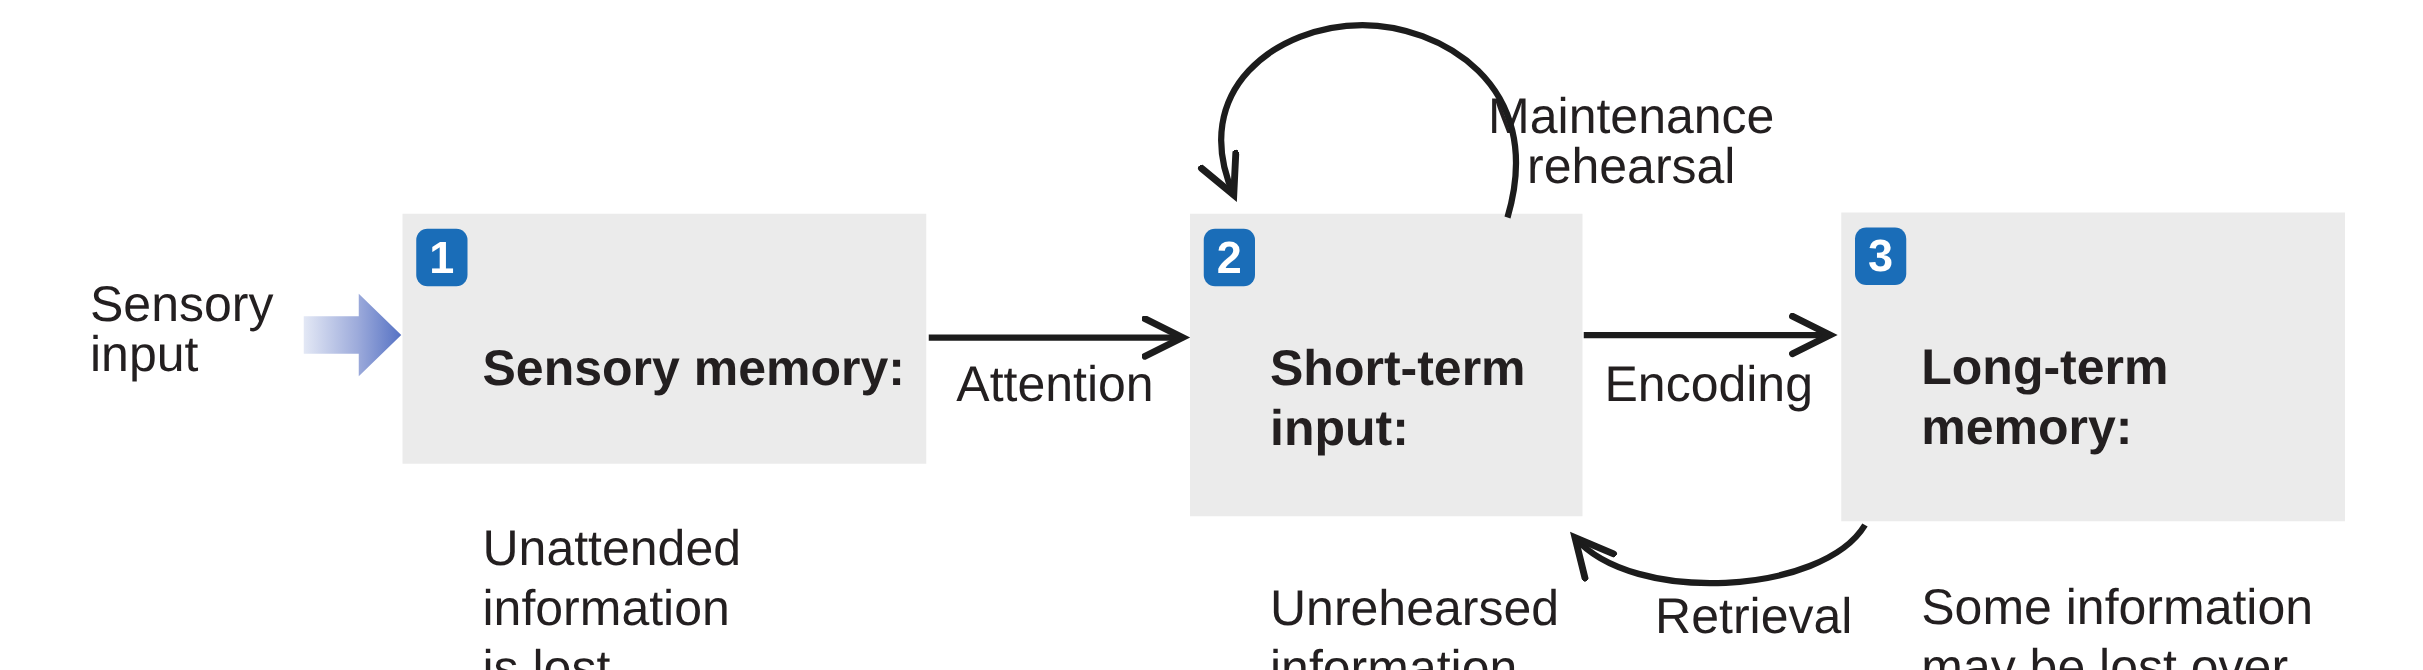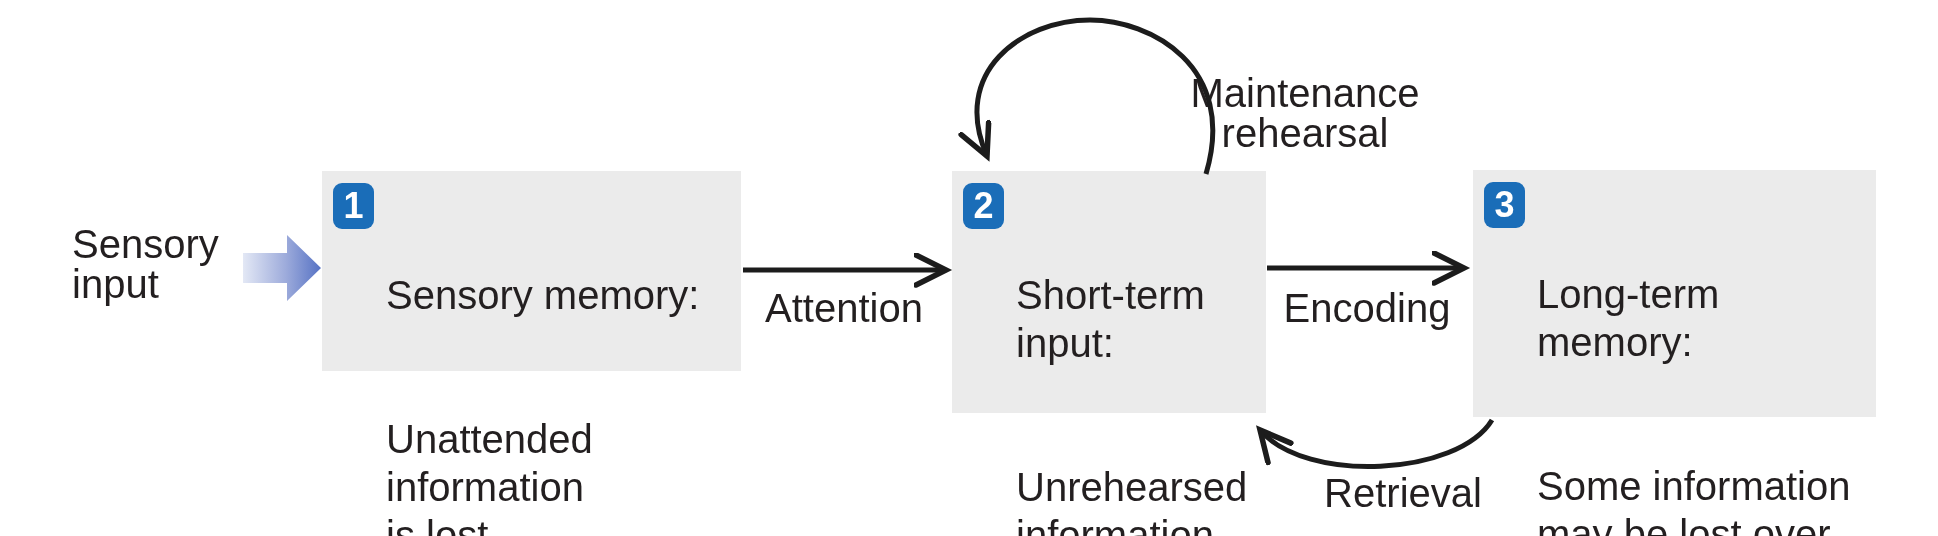--- a/index.html
+++ b/index.html
@@ -14,21 +14,21 @@
     position:absolute;background:var(--box_gray,#ebebeb);
     display:flex;align-items:flex-start;
   }
   .badge{
     flex:0 0 auto;margin:12px 0 0 11px;width:41px;height:46px;
     border-radius:9px;background:var(--badge_blue,#1a6db8);
     color:#fff;font-weight:bold;font-size:36px;
     display:flex;align-items:center;justify-content:center;
   }
   .btext{margin:4px 0 0 12px;font-size:40px;line-height:48px;white-space:pre;}
-  .btext .h{font-weight:normal;}
+  .btext .h{font-weight:bold;}
   svg.arrows{position:absolute;left:0;top:0;pointer-events:none;}
   .stroke{stroke:var(--arrow_black,#1c1c1c);fill:none;stroke-width:5;}
   #gradStop1{stop-color:var(--gradient_light,#e3e8f5);}
   #gradStop2{stop-color:var(--gradient_mid,#9dabdb);}
   #gradStop3{stop-color:var(--gradient_dark,#5672c4);}
   marker path{stroke:var(--arrow_black,#1c1c1c);}
 </style>
 </head>
 <body>
 

